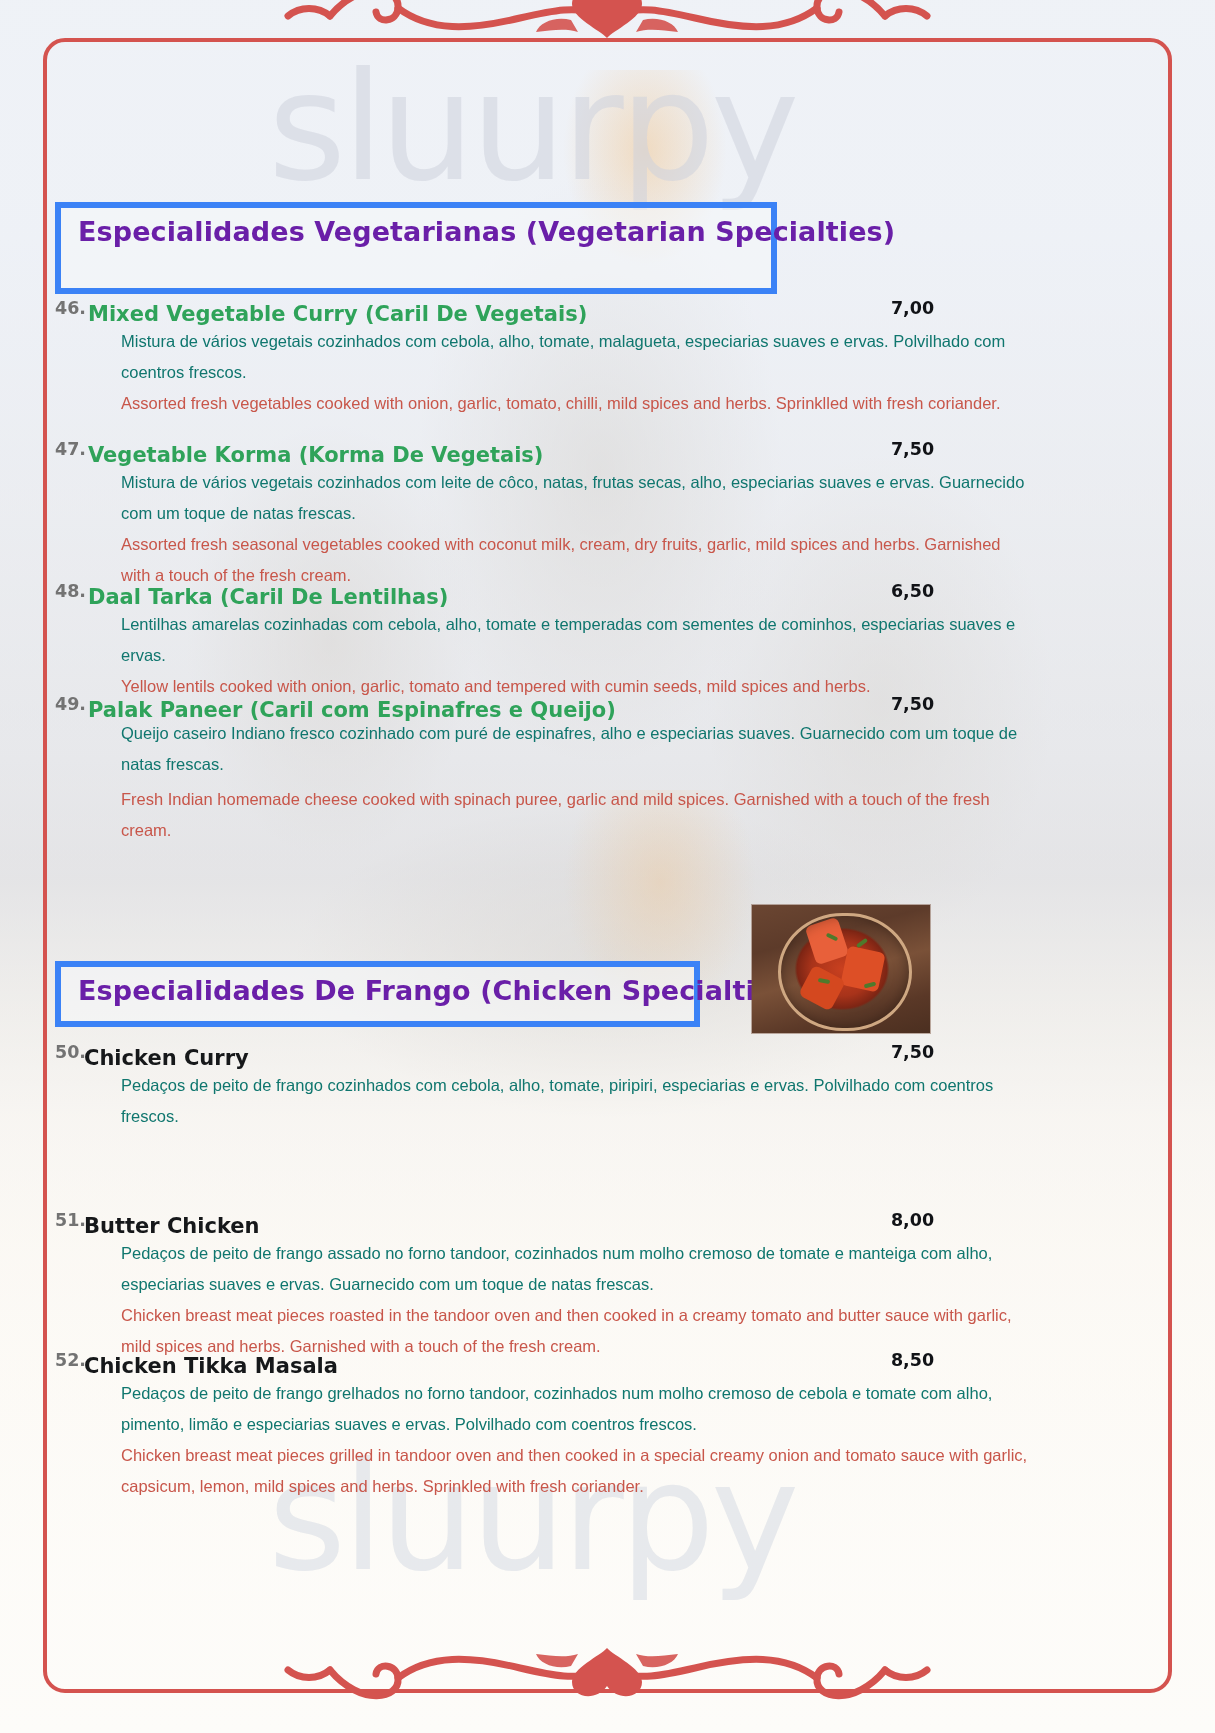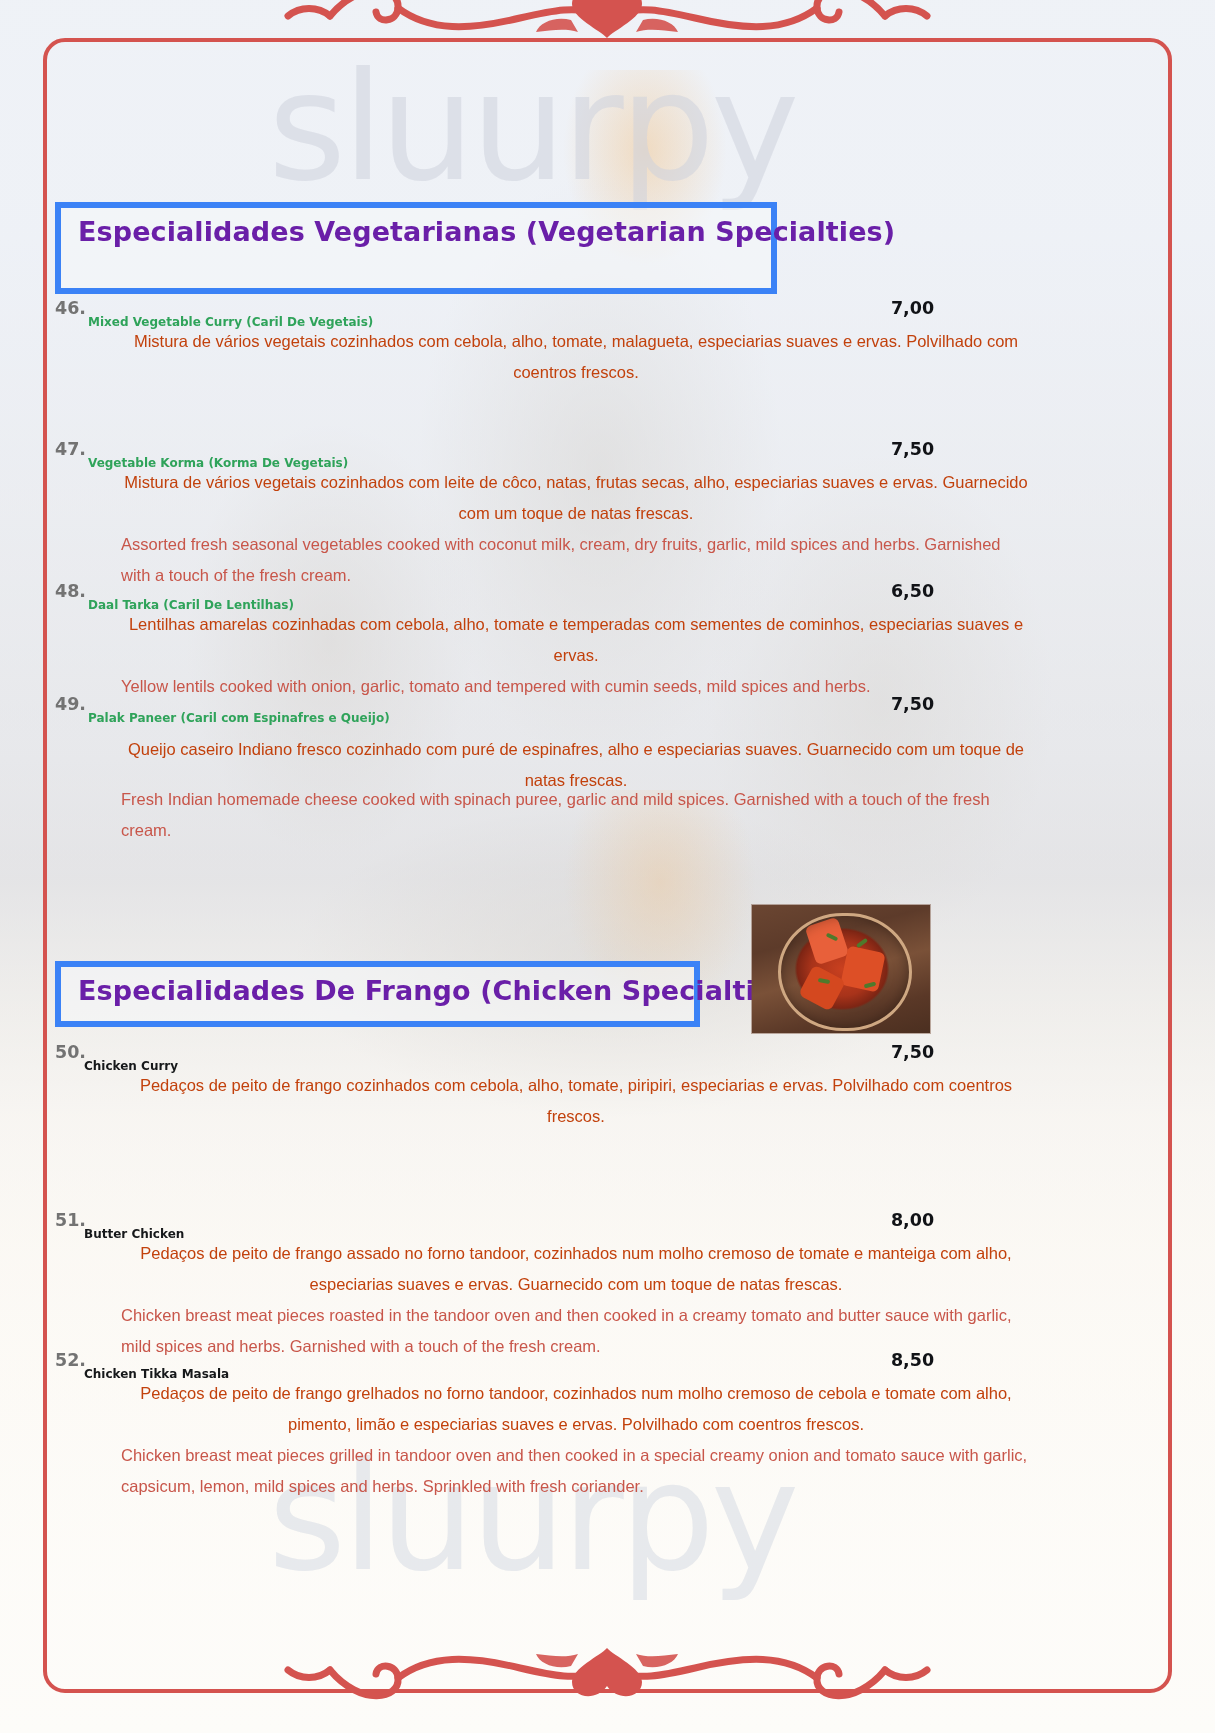--- a/index.html
+++ b/index.html
@@ -123,42 +123,42 @@
   .item{position:absolute;left:0;width:1215px;}
   .item-head{
     position:relative;height:26px;
   }
   .num{
     position:absolute;left:55px;top:0;
     font-family:"DejaVu Sans", sans-serif;
     font-weight:700;font-size:17.5px;color:#737373;text-align:center;
   }
   .name{
-    position:absolute;left:88px;top:17px;
-    font-family:"DejaVu Sans", sans-serif;
-    font-weight:700;font-size:12px;
+    position:absolute;left:88px;top:4px;
+    font-family:"DejaVu Sans", sans-serif;
+    font-weight:700;font-size:21px;
     white-space:nowrap;
   }
   .name.green{color:#2fa35a;}
   .name.dark{color:#16181a;}
   .price{
     position:absolute;left:840px;top:0;width:145px;
     text-align:center;
     font-family:"DejaVu Sans", sans-serif;
     font-weight:700;font-size:17.5px;color:#111317;
   }
   .desc{
     position:absolute;left:121px;
     width:910px;
     font-size:16.5px;
     line-height:31px;
     font-family:"Liberation Sans", sans-serif;
     font-weight:400;
   }
-  .desc.pt{color:#c2410c;text-align:center;}
+  .desc.pt{color:#0f766e;}
   .desc.en{color:#c8564a;}
 </style>
 </head>
 <body>
 
 <div class="page">
 
   <div class="bg-photo"></div>
   <div class="bg-veil"></div>
 
@@ -207,20 +207,21 @@
       <div class="title">Especialidades Vegetarianas (Vegetarian Specialties)</div>
     </div>
 
     <div class="item" style="top:298px">
       <div class="item-head">
         <span class="num">46.</span>
         <span class="name green">Mixed Vegetable Curry (Caril De Vegetais)</span>
         <span class="price">7,00</span>
       </div>
       <div class="desc pt" style="top:28px">Mistura de vários vegetais cozinhados com cebola, alho, tomate, malagueta, especiarias suaves e ervas. Polvilhado com coentros frescos.</div>
+      <div class="desc en" style="top:90px">Assorted fresh vegetables cooked with onion, garlic, tomato, chilli, mild spices and herbs. Sprinklled with fresh coriander.</div>
     </div>
 
     <div class="item" style="top:439px">
       <div class="item-head">
         <span class="num">47.</span>
         <span class="name green">Vegetable Korma (Korma De Vegetais)</span>
         <span class="price">7,50</span>
       </div>
       <div class="desc pt" style="top:28px">Mistura de vários vegetais cozinhados com leite de côco, natas, frutas secas, alho, especiarias suaves e ervas. Guarnecido com um toque de natas frescas.</div>
       <div class="desc en" style="top:90px">Assorted fresh seasonal vegetables cooked with coconut milk, cream, dry fruits, garlic, mild spices and herbs. Garnished with a touch of the fresh cream.</div>
@@ -235,21 +236,21 @@
       <div class="desc pt" style="top:28px">Lentilhas amarelas cozinhadas com cebola, alho, tomate e temperadas com sementes de cominhos, especiarias suaves e ervas.</div>
       <div class="desc en" style="top:90px;width:930px">Yellow lentils cooked with onion, garlic, tomato and tempered with cumin seeds, mild spices and herbs.</div>
     </div>
 
     <div class="item" style="top:694px">
       <div class="item-head">
         <span class="num">49.</span>
         <span class="name green">Palak Paneer (Caril com Espinafres e Queijo)</span>
         <span class="price">7,50</span>
       </div>
-      <div class="desc pt" style="top:40px">Queijo caseiro Indiano fresco cozinhado com puré de espinafres, alho e especiarias suaves. Guarnecido com um toque de natas frescas.</div>
+      <div class="desc pt" style="top:24px">Queijo caseiro Indiano fresco cozinhado com puré de espinafres, alho e especiarias suaves. Guarnecido com um toque de natas frescas.</div>
       <div class="desc en" style="top:90px">Fresh Indian homemade cheese cooked with spinach puree, garlic and mild spices. Garnished with a touch of the fresh cream.</div>
     </div>
 
     <div class="section-head" id="chk-head">
       <div class="title">Especialidades De Frango (Chicken Specialties)</div>
     </div>
 
     <div class="food-photo">
       <div class="chunk c1"></div>
       <div class="chunk c2"></div>

